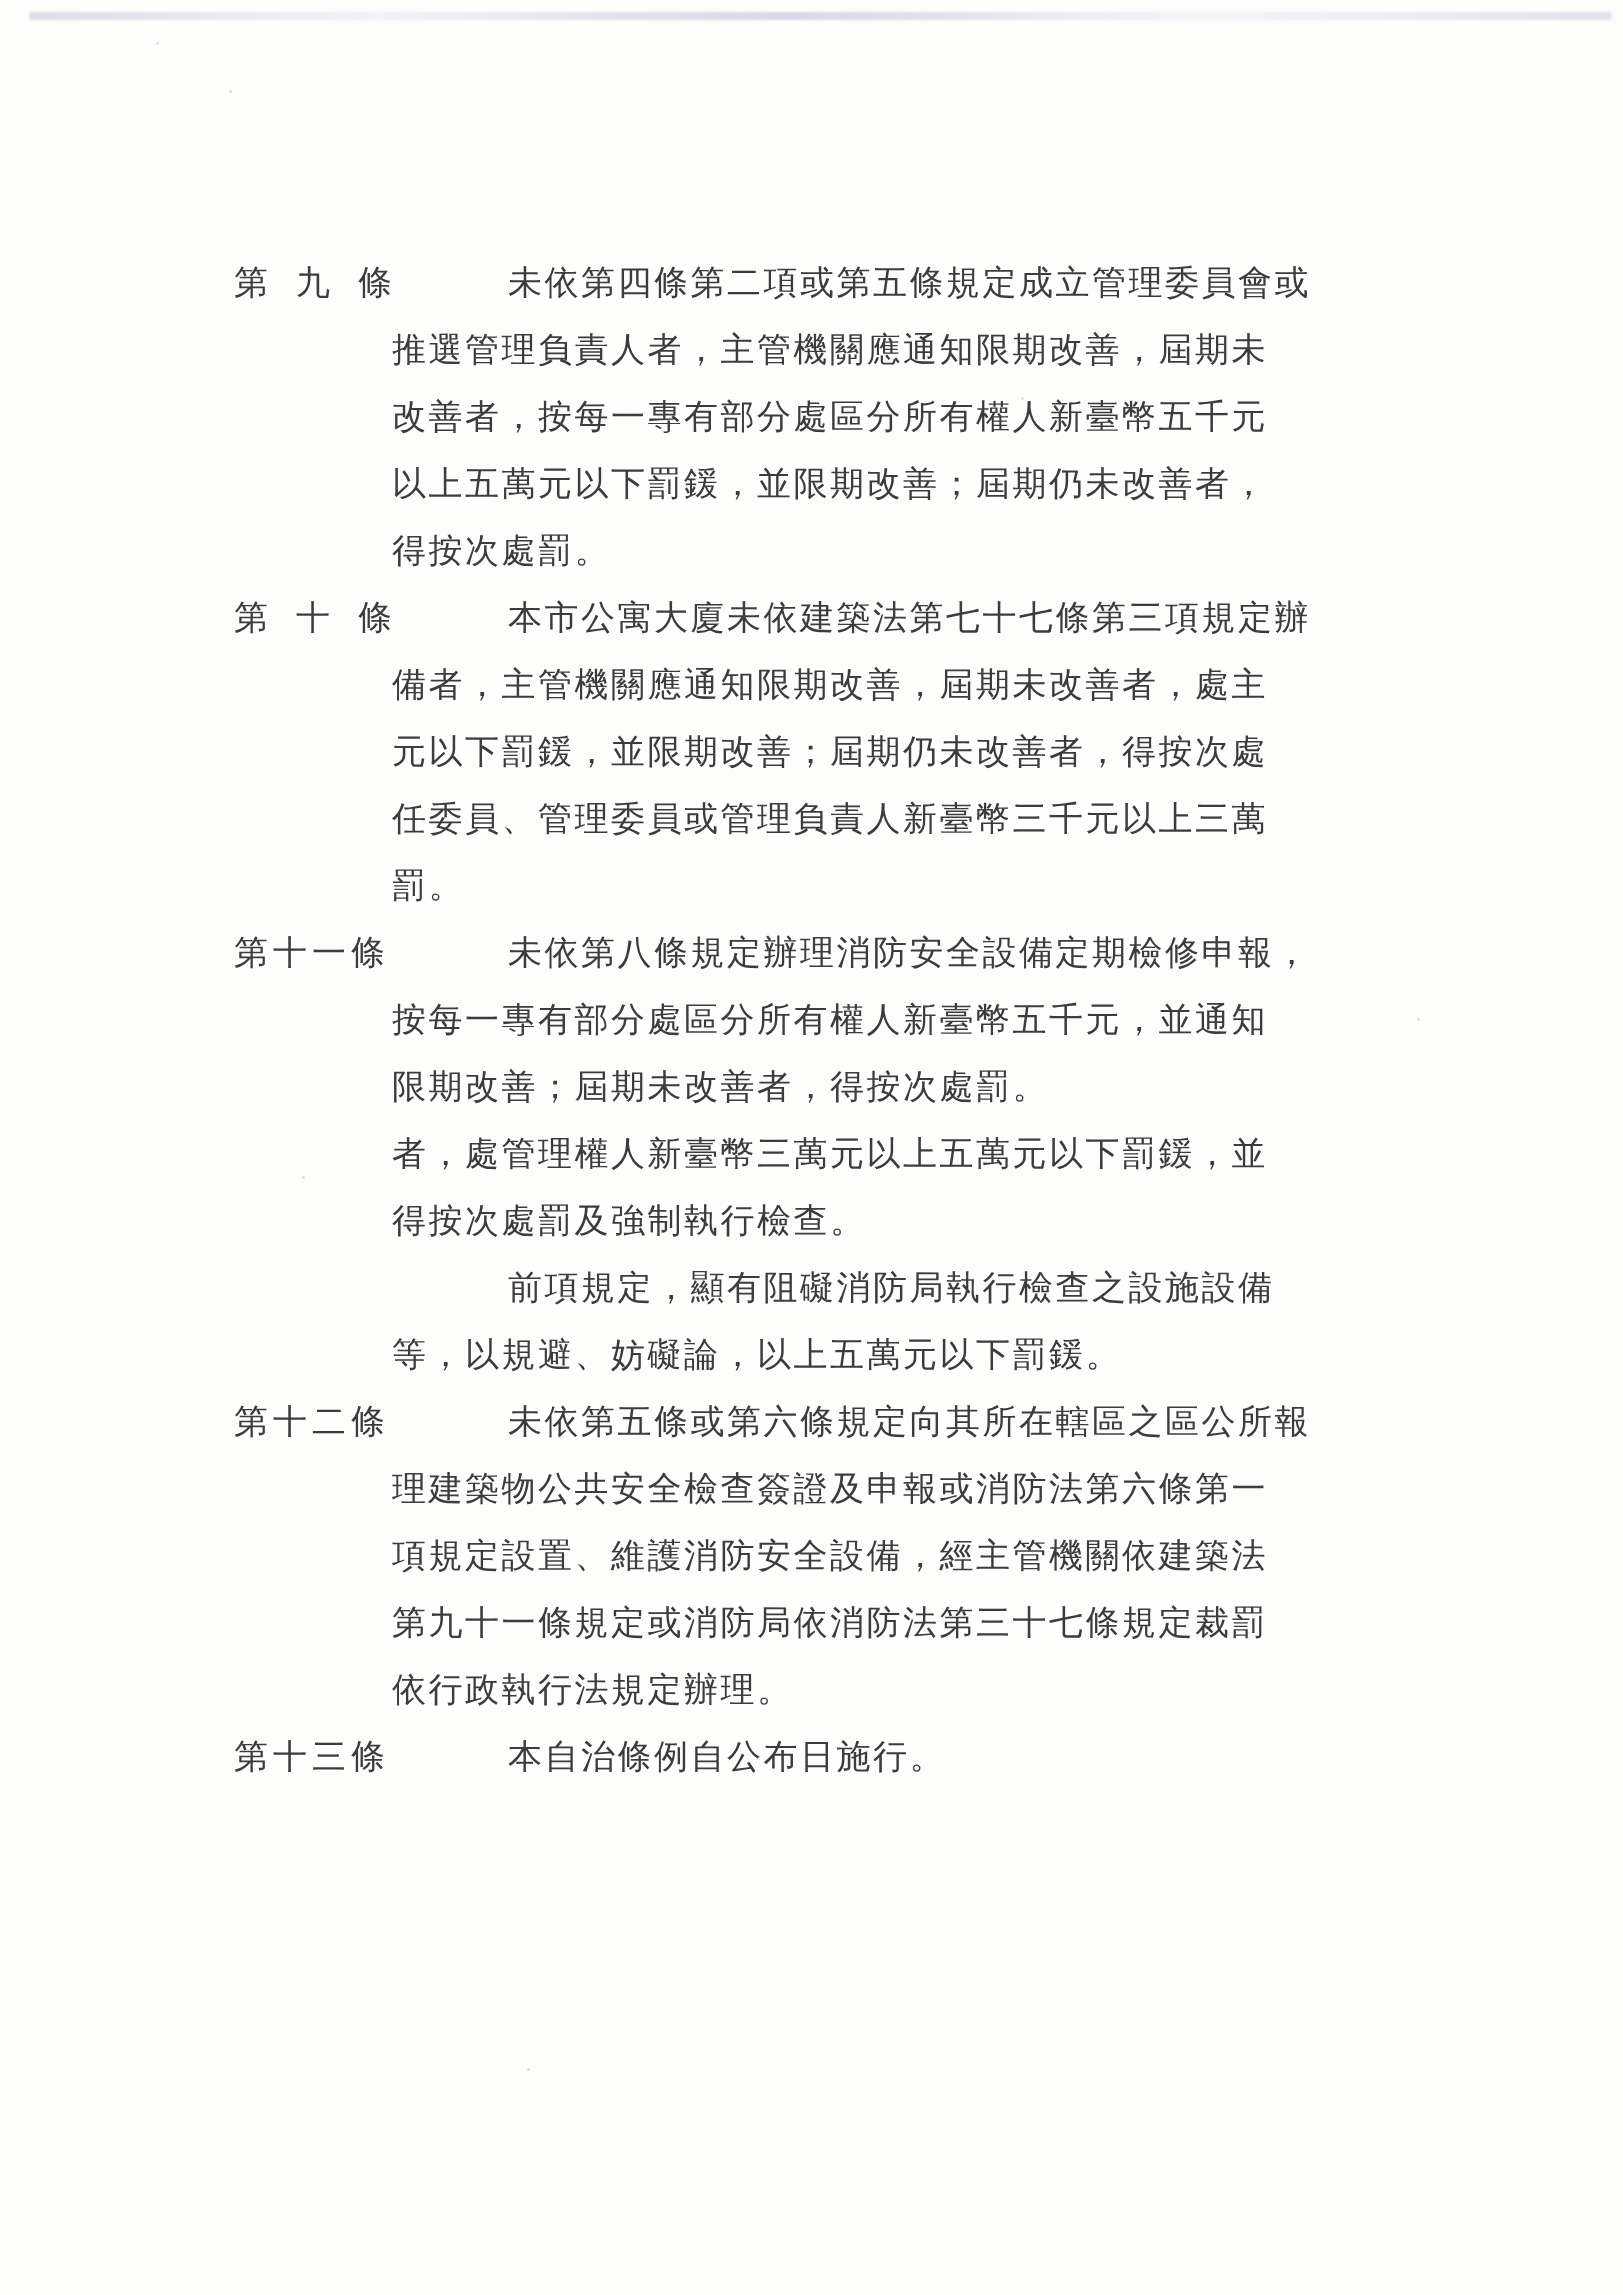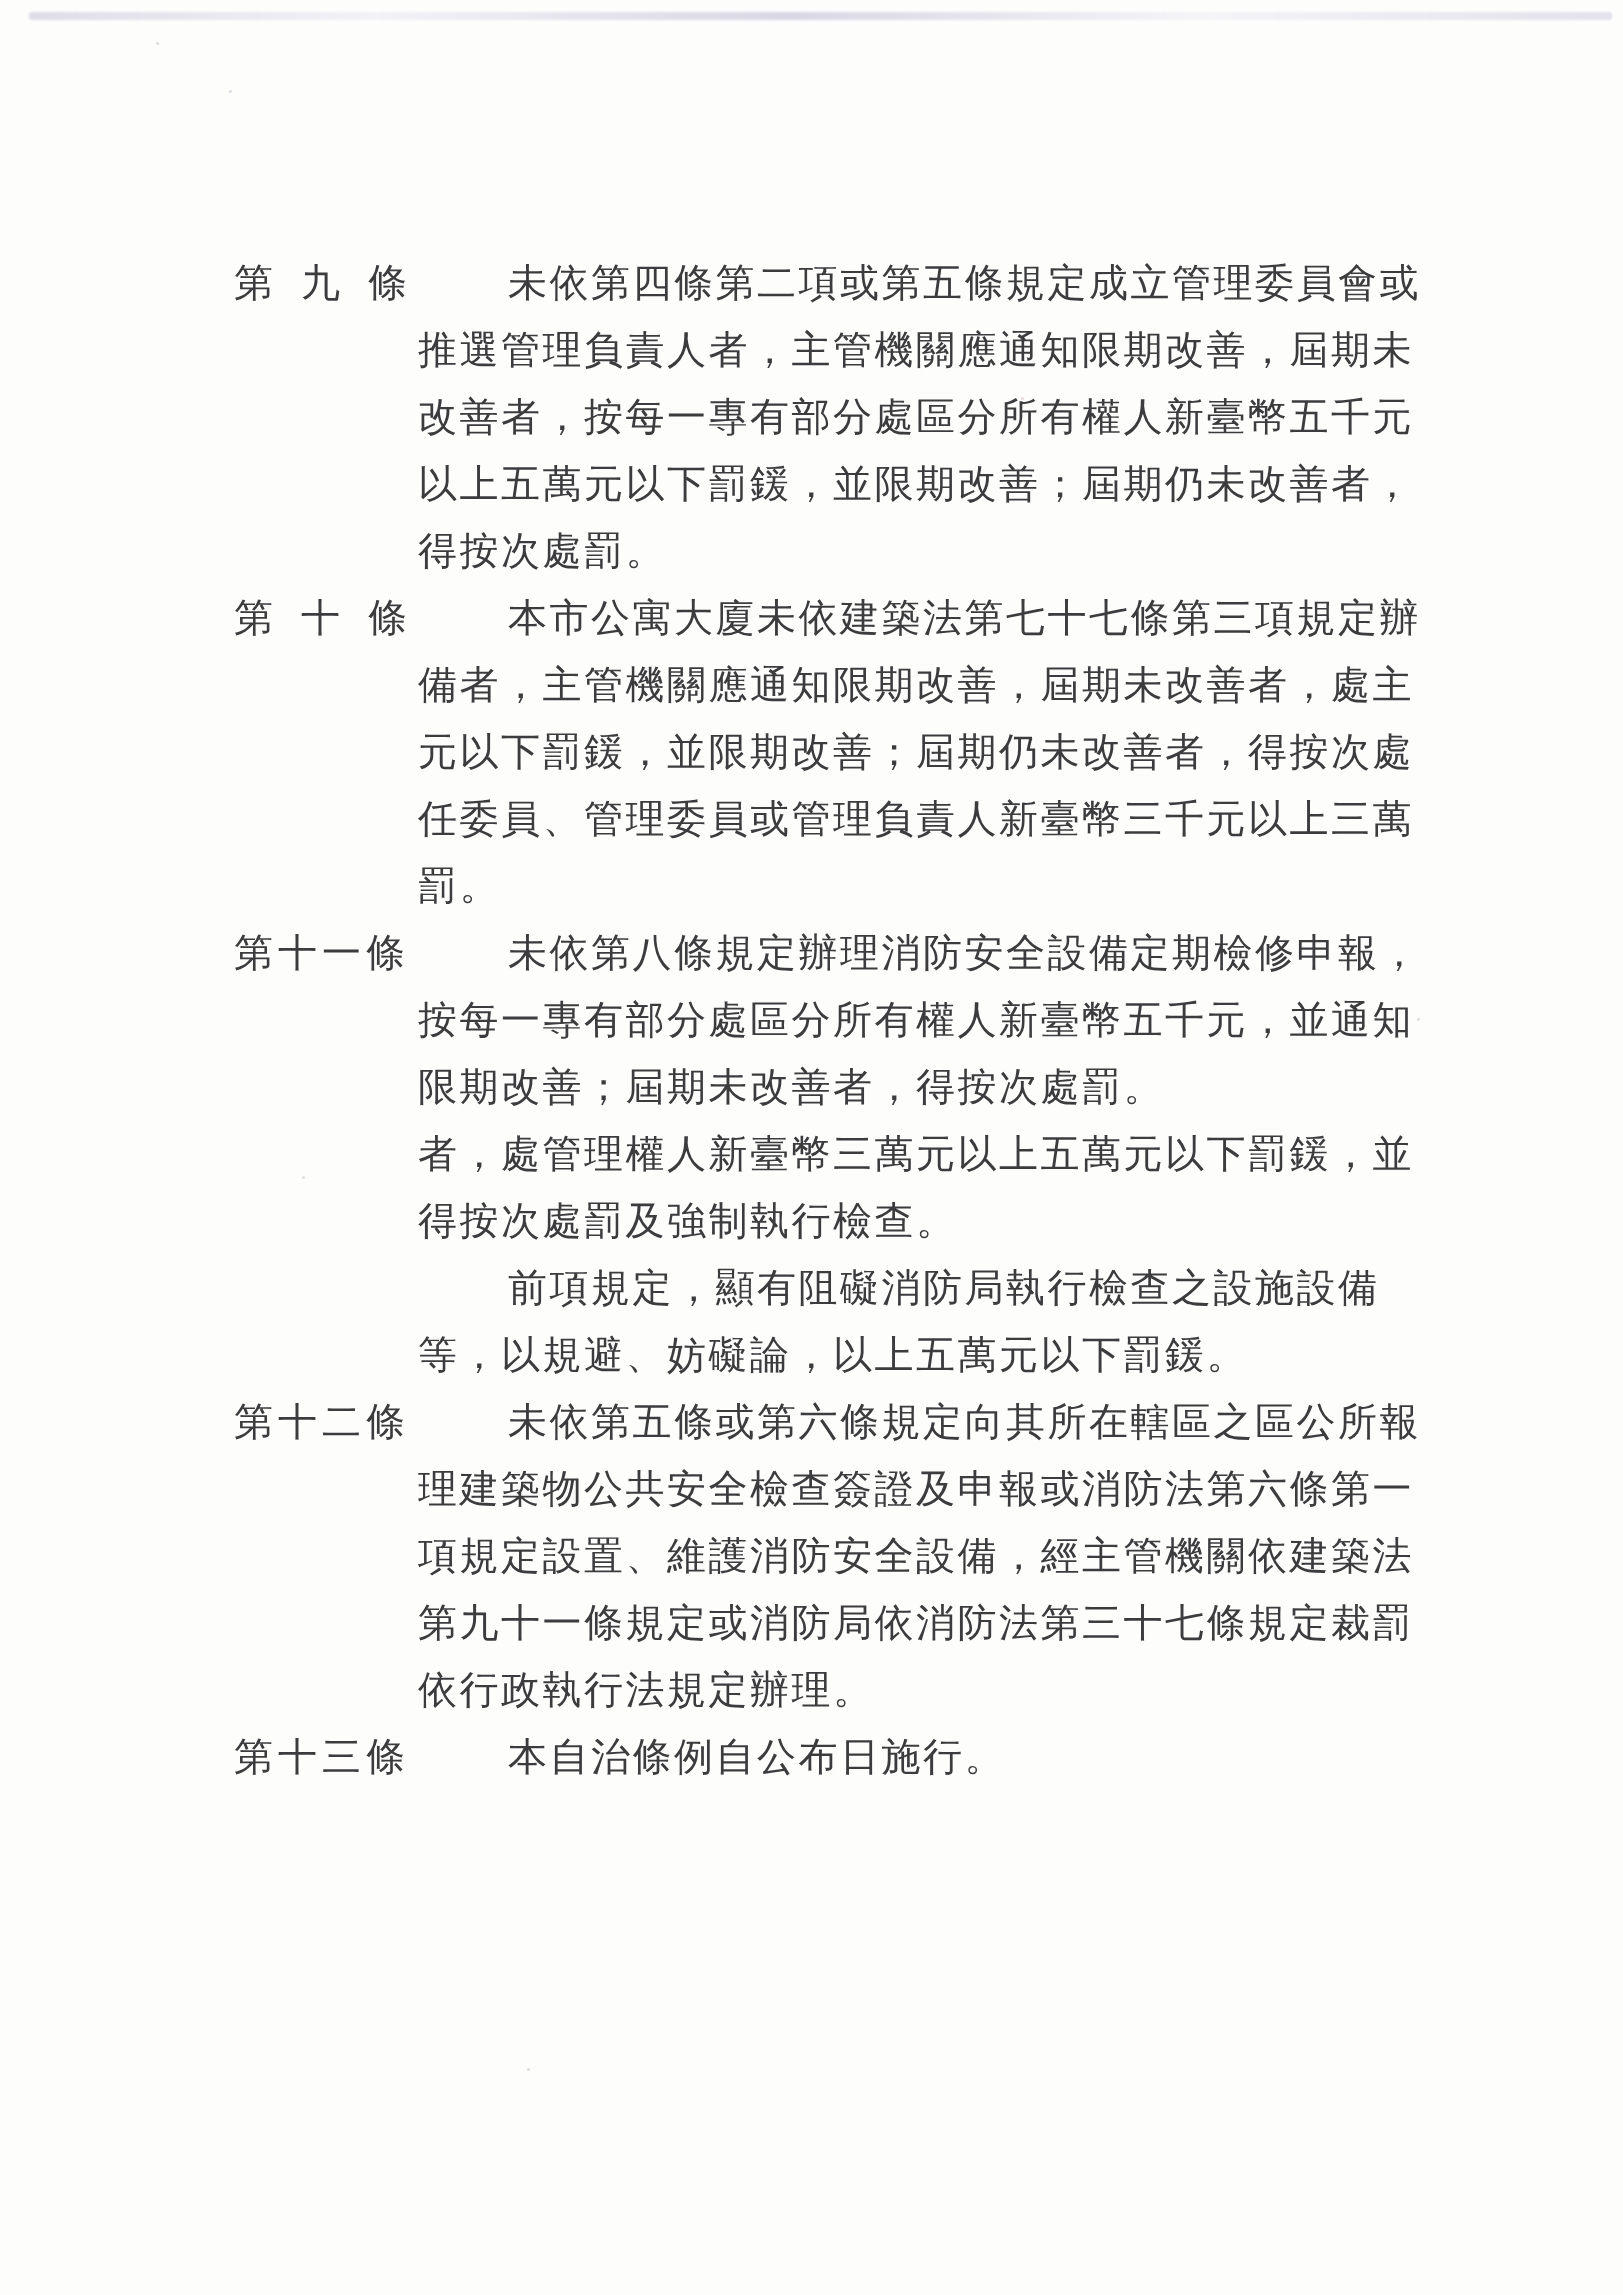--- a/index.html
+++ b/index.html
@@ -55,32 +55,32 @@
   .line {
     position: relative;
     height: 67px;
   }
   .num, .txt {
     position: absolute;
     top: 0;
     height: 67px;
     line-height: 67px;
     white-space: nowrap;
-    font-size: 39px;
+    font-size: 34px;
     color: #3c3c3f;
   }
   .num {
     left: 234px;
     letter-spacing: 28px;  
   }
   .num.n4 {
     letter-spacing: 5px;   
   }
   .txt {
-    left: 418px;
+    left: 392px;
     letter-spacing: 2.5px;
   }
   .txt.ind2 {
     left: 508px;           
   }
 </style>
 </head>
 <body>
 
 <div class="page">

